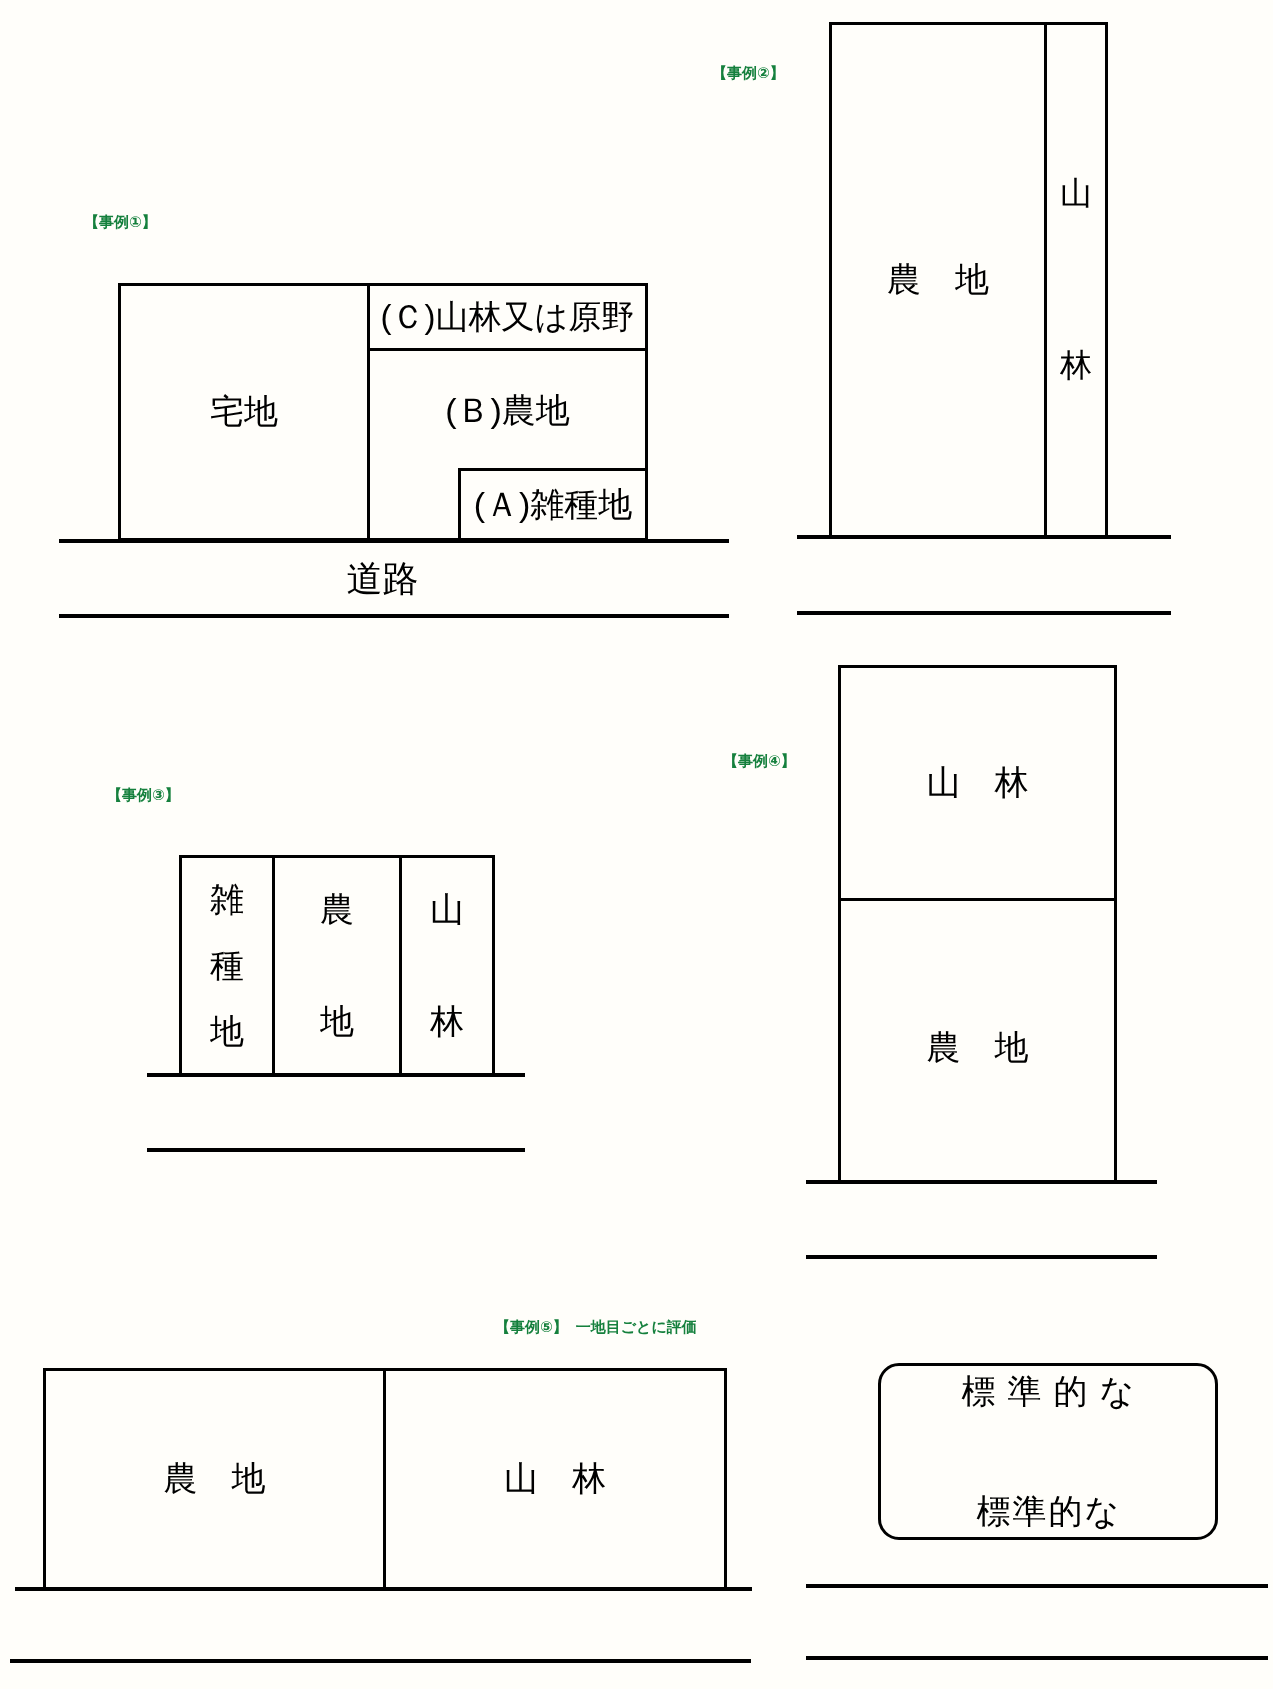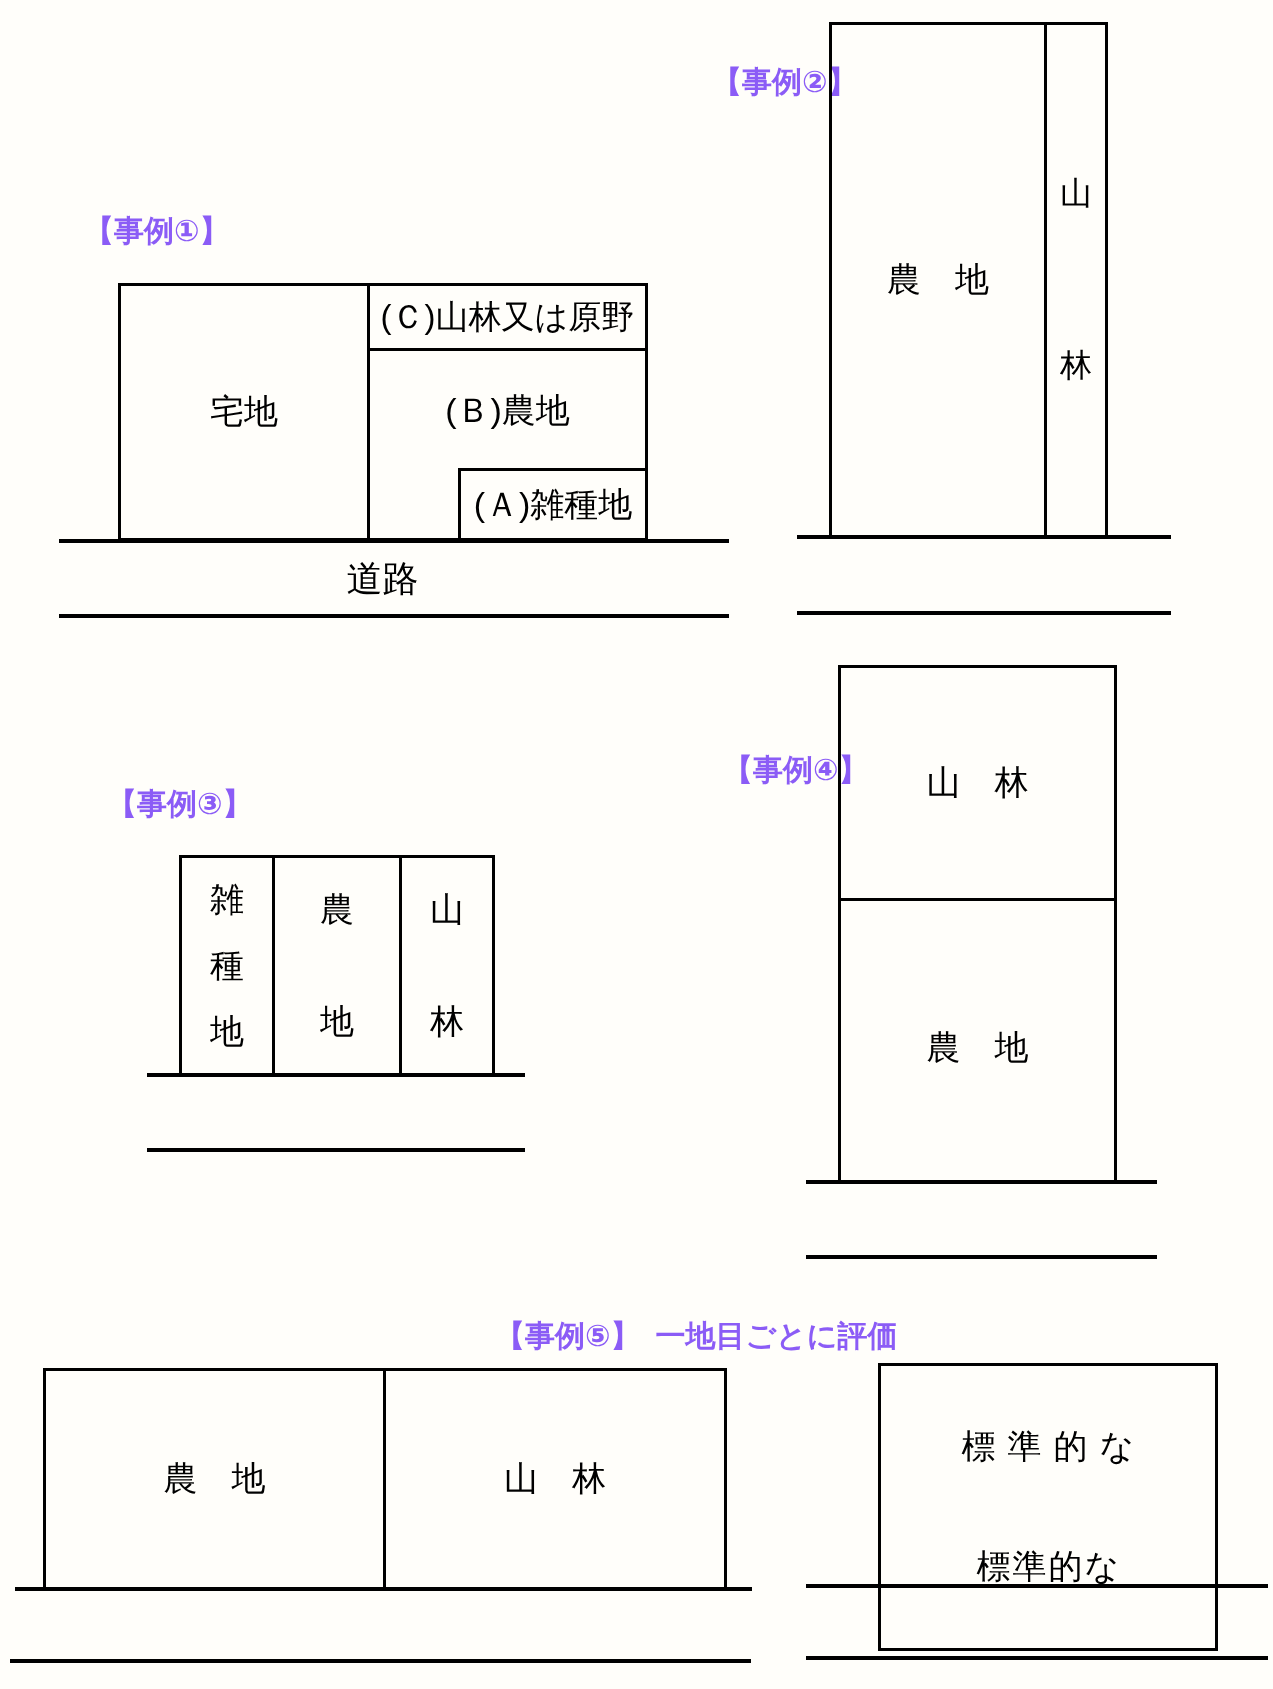--- a/index.html
+++ b/index.html
@@ -7,21 +7,21 @@
   .page {
     position:relative; width:1273px; height:1689px;
     background:#fffefa; color:#000;
     font-family:"Liberation Sans","DejaVu Sans",sans-serif;
     overflow:hidden;
   }
   .box { position:absolute; border:3px solid #000; }
   .road { position:absolute; height:4px; background:#000; }
   .vline { position:absolute; width:3px; background:#000; top:0; bottom:0; }
   .hline { position:absolute; height:3px; background:#000; left:0; right:0; }
-  .lbl { position:absolute; font-size:30px; font-weight:600; color:#8b5cf6; white-space:nowrap; line-height:1.2; }
+  .lbl { position:absolute; font-size:15px; font-weight:600; color:#15803d; white-space:nowrap; line-height:1.2; }
   .fx  { display:flex; align-items:center; justify-content:center; }
   .fxcol { display:flex; flex-direction:column; align-items:center; justify-content:center; }
   .t { font-size:34px; color:#000; white-space:nowrap; }
   .t-road { font-size:36px; color:#000; white-space:nowrap; }
   .cell { position:absolute; }
   .sp1 { letter-spacing:12px; text-indent:12px; }
   .sp2 { letter-spacing:2px; text-indent:2px; }
 </style>
 </head>
 <body>
@@ -100,39 +100,39 @@
       <span class="t">山　林</span>
     </div>
     <div class="cell fx" style="left:0; top:233px; right:0; bottom:0; padding-top:14px;">
       <span class="t">農　地</span>
     </div>
   </div>
 
   <div class="road" style="left:806px; top:1180px; width:351px;"></div>
   <div class="road" style="left:806px; top:1255px; width:351px;"></div>
 
-  <div class="lbl fx" style="left:495px; top:1318px; gap:15px;">
+  <div class="lbl fx" style="left:495px; top:1318px; gap:8px;">
     <span>【事例⑤】</span>
     <span style="font-weight:600;">一地目ごとに評価</span>
   </div>
 
   <div class="box" style="left:43px; top:1368px; width:684px; height:222px;">
     <div class="vline" style="left:337px;"></div>
     <div class="cell fx" style="left:0; top:0; width:337px; height:100%;">
       <span class="t">農　地</span>
     </div>
     <div class="cell fx" style="left:340px; top:0; right:0; height:100%;">
       <span class="t">山　林</span>
     </div>
   </div>
 
   <div class="road" style="left:15px; top:1587px; width:737px;"></div>
   <div class="road" style="left:10px; top:1659px; width:741px;"></div>
 
-  <div class="box fxcol" style="left:878px; top:1363px; width:340px; height:288px; gap:74px;">
+  <div class="box fxcol" style="left:878px; top:1363px; width:340px; height:177px; gap:74px;border-radius:21px;">
     <span class="t sp1">標準的な</span>
     <span class="t sp2">標準的な</span>
   </div>
 
   <div class="road" style="left:806px; top:1584px; width:462px;"></div>
   <div class="road" style="left:806px; top:1656px; width:462px;"></div>
 
 </div>
 
 </body></html>

